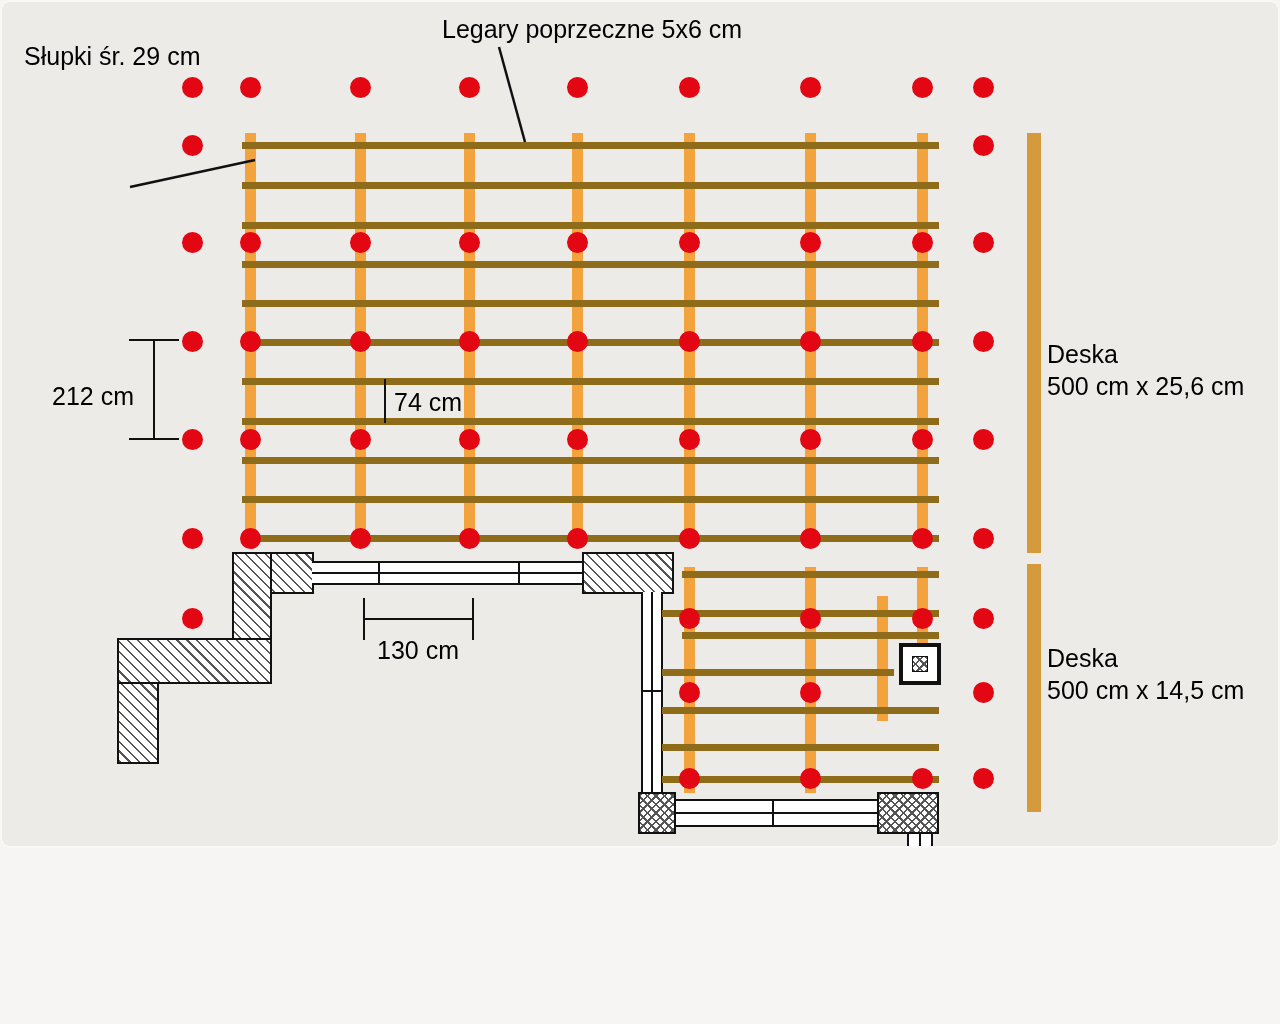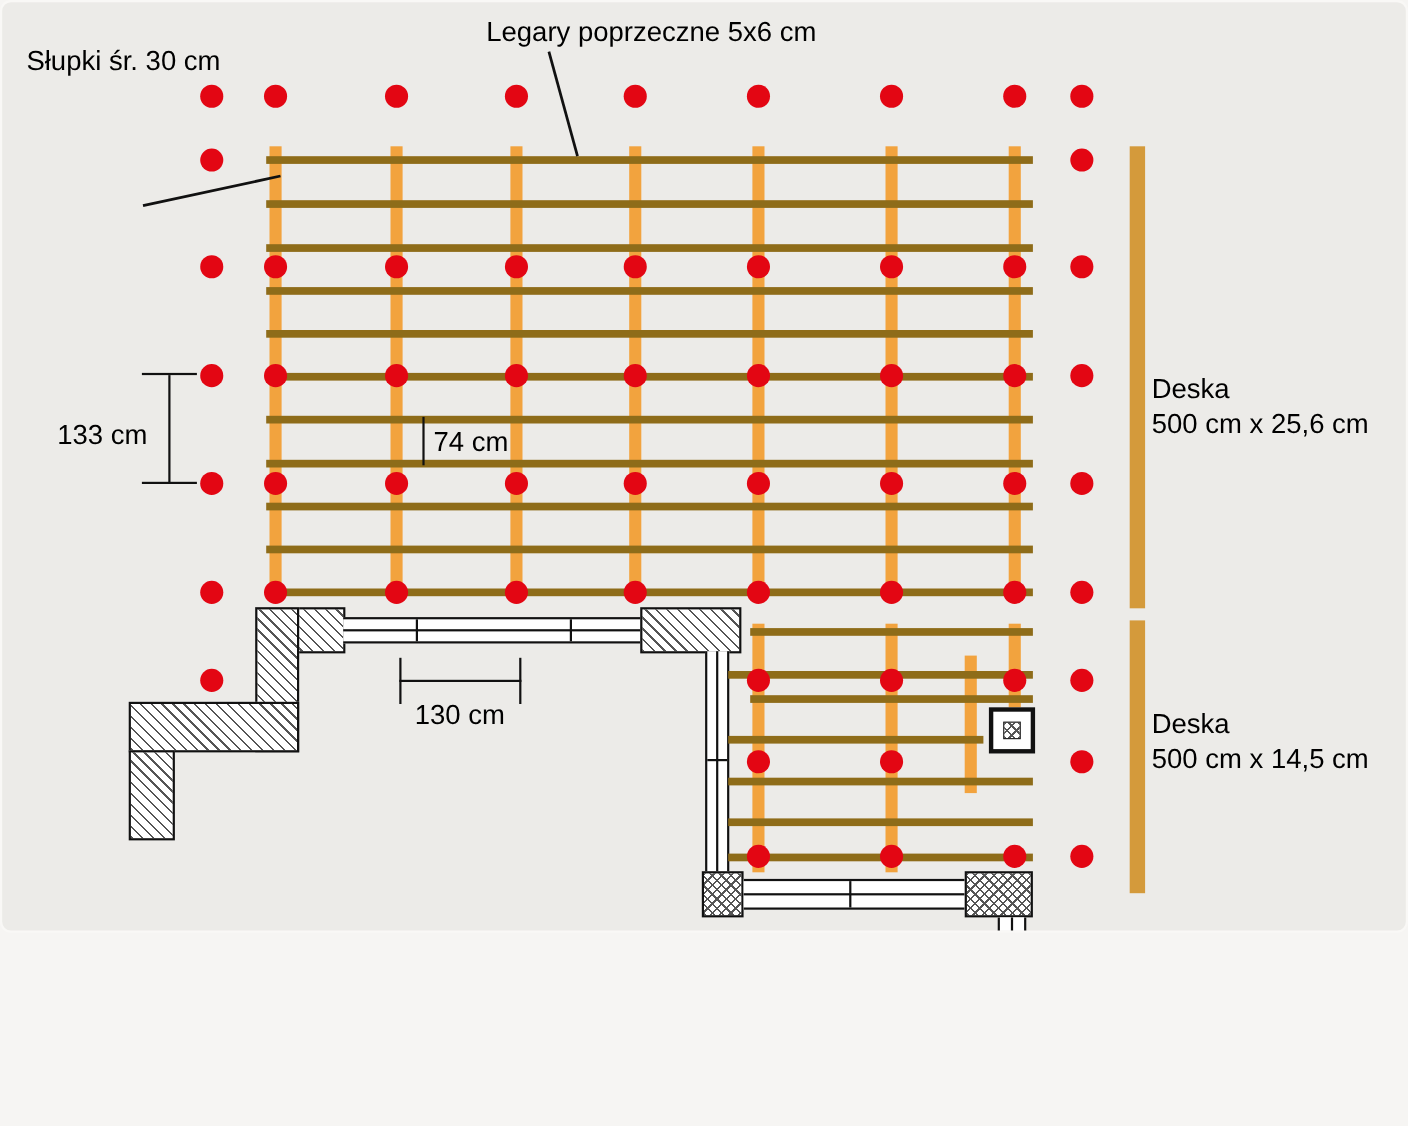--- a/index.html
+++ b/index.html
@@ -30,26 +30,26 @@
 <body>
 
 <div id="canvas" style="background: rgb(236, 235, 232);">
 
   <svg class="overlay-svg" width="1280" height="1024">
     <line x1="497" y1="45" x2="523" y2="140" stroke="#111" stroke-width="2.5"></line>
     <line x1="128" y1="185" x2="253" y2="158" stroke="#111" stroke-width="2.5"></line>
   </svg>
 
   <div class="lbl" style="left:440px;top:13px;">Legary poprzeczne 5x6 cm</div>
-  <div class="lbl" style="left:22px;top:40px;">Słupki śr. 30 cm</div>
+  <div class="lbl" style="left:22px;top:40px;">Słupki śr. 29 cm</div>
 
   <div class="dimline" style="left:151px;top:339px;width:2px;height:98px;"></div>
   <div class="dimline" style="left:127px;top:337px;width:50px;height:2px;"></div>
   <div class="dimline" style="left:127px;top:436px;width:50px;height:2px;"></div>
-  <div class="lbl" style="left:50px;top:380px;">133 cm</div>
+  <div class="lbl" style="left:50px;top:380px;">212 cm</div>
 
   <div class="dimline" style="left:382px;top:377px;width:2px;height:44px;"></div>
   <div class="lbl" style="left:392px;top:386px;">74 cm</div>
 
   <div class="dimline" style="left:361px;top:616px;width:111px;height:2px;"></div>
   <div class="dimline" style="left:361px;top:596px;width:2px;height:42px;"></div>
   <div class="dimline" style="left:470px;top:596px;width:2px;height:42px;"></div>
   <div class="lbl" style="left:358px;top:634px;width:116px;text-align:center;">130 cm</div>
 
   <div class="lbl" style="left:1045px;top:336px;line-height:32px;">

